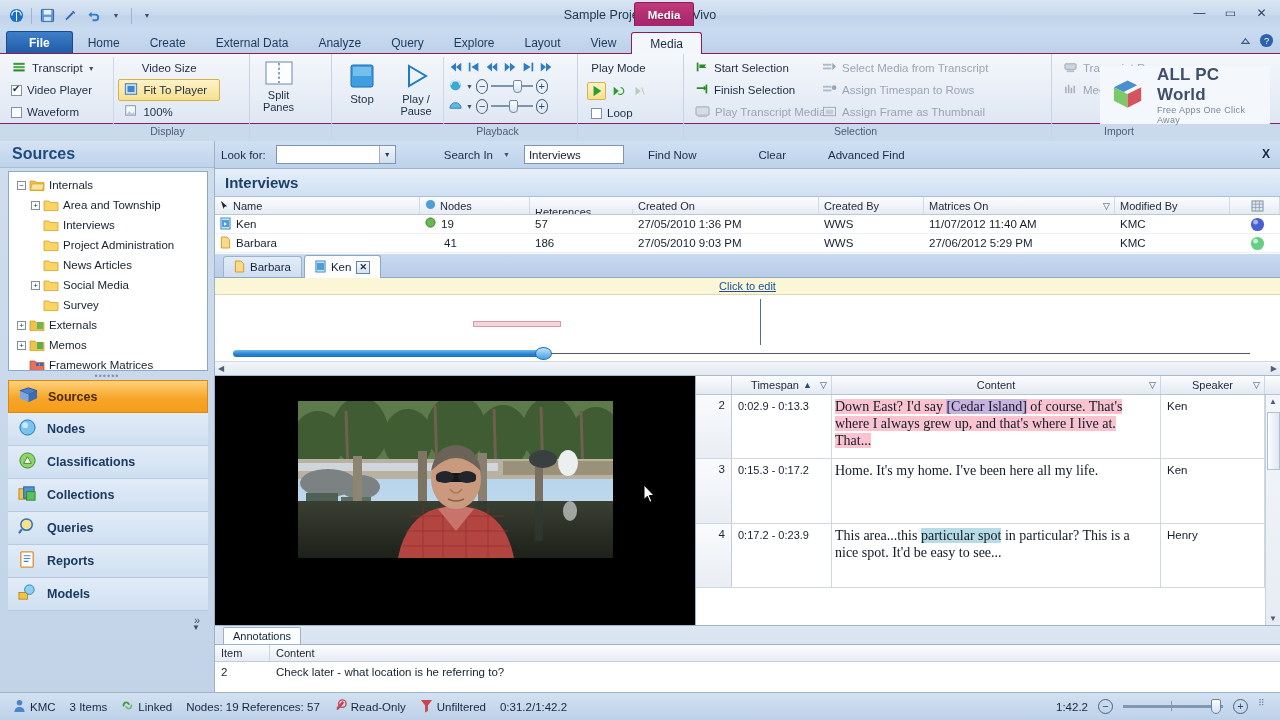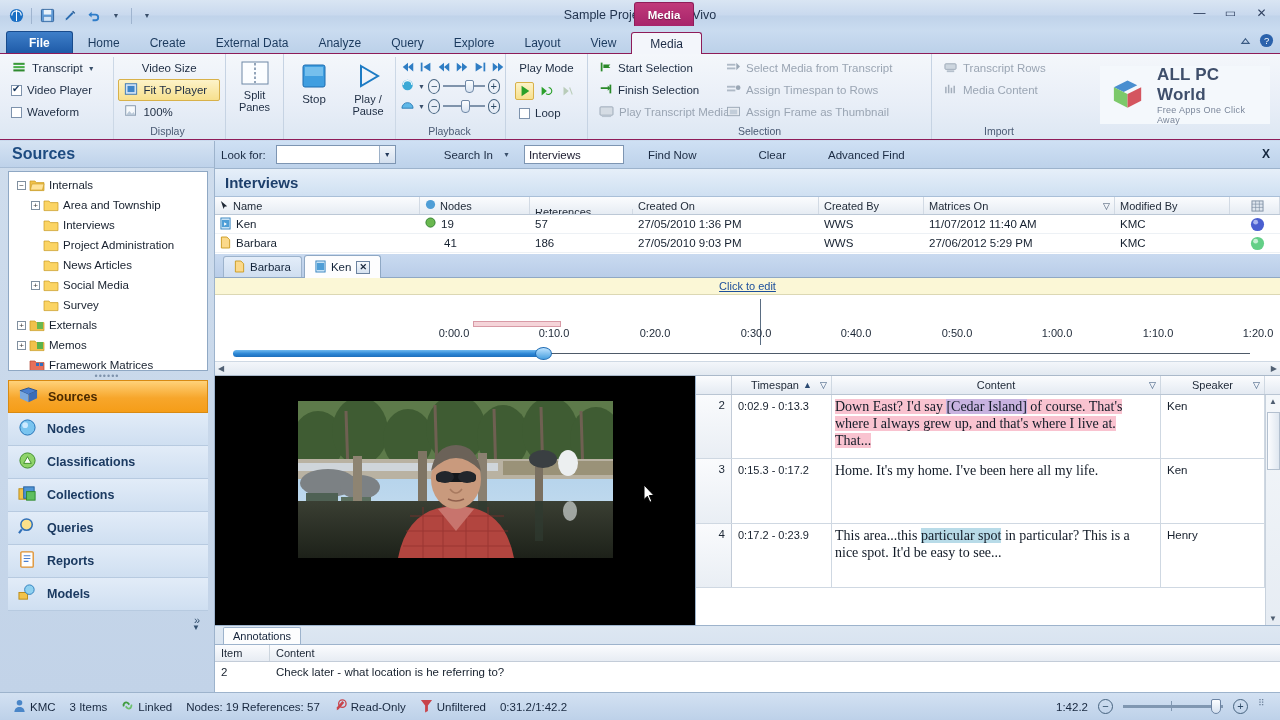--- a/index.html
+++ b/index.html
@@ -93,24 +93,25 @@
     padding: 0 18px;
   }
   .ribbon-right {
     position: absolute; right: 6px; bottom: 2px;
     display: flex; align-items: center; gap: 7px;
   }
 
   
   .ribbon {
     position: relative;
-    height: 86px;
+    height: 70px;
     background: linear-gradient(180deg,#f4f7fb 0%,#e8eef7 60%,#dde7f3 100%);
     border-bottom: 1px solid #8e1c59;
     display: flex;
+    gap: 24px;
   }
   .rgroup {
     position: relative;
     height: 85px;
     padding: 3px 5px 0 5px;
     display: flex; flex-direction: column;
   }
   .rgroup + .rgroup { border-left: 1px solid #c6d3e3; }
   .rgroup-label {
     position: absolute; bottom: 2px; left: 0; right: 0;
@@ -1156,32 +1157,20 @@
 
       <div class="edit-strip">
         <a href="#">Click to edit</a>
       </div>
 
       <div class="timeline">
         <div class="tl-playhead"></div>
         <div class="tl-annot" style="left:258px;top:26px;width:88px;"></div>
         <div class="tl-annot" style="left:234px;top:72px;width:34px;height:4px;"></div>
 
-        <div class="tl-labels">
-          <span class="tl-lab" style="left:239px;">0:00.0</span>
-          <span class="tl-lab" style="left:339px;">0:10.0</span>
-          <span class="tl-lab" style="left:440px;">0:20.0</span>
-          <span class="tl-lab" style="left:541px;">0:30.0</span>
-          <span class="tl-lab" style="left:641px;">0:40.0</span>
-          <span class="tl-lab" style="left:742px;">0:50.0</span>
-          <span class="tl-lab" style="left:842px;">1:00.0</span>
-          <span class="tl-lab" style="left:943px;">1:10.0</span>
-          <span class="tl-lab" style="left:1043px;">1:20.0</span>
-
-        </div>
 
         <div class="tl-axis">
           <div class="tl-axis-line"></div>
           <div class="tl-progress" style="left:18px;width:312px;"></div>
           <div class="tl-knob" style="left:320px;"></div>
         </div>
 
         <div class="tl-scroll">
           <span>◀</span>
           <span>▶</span>

